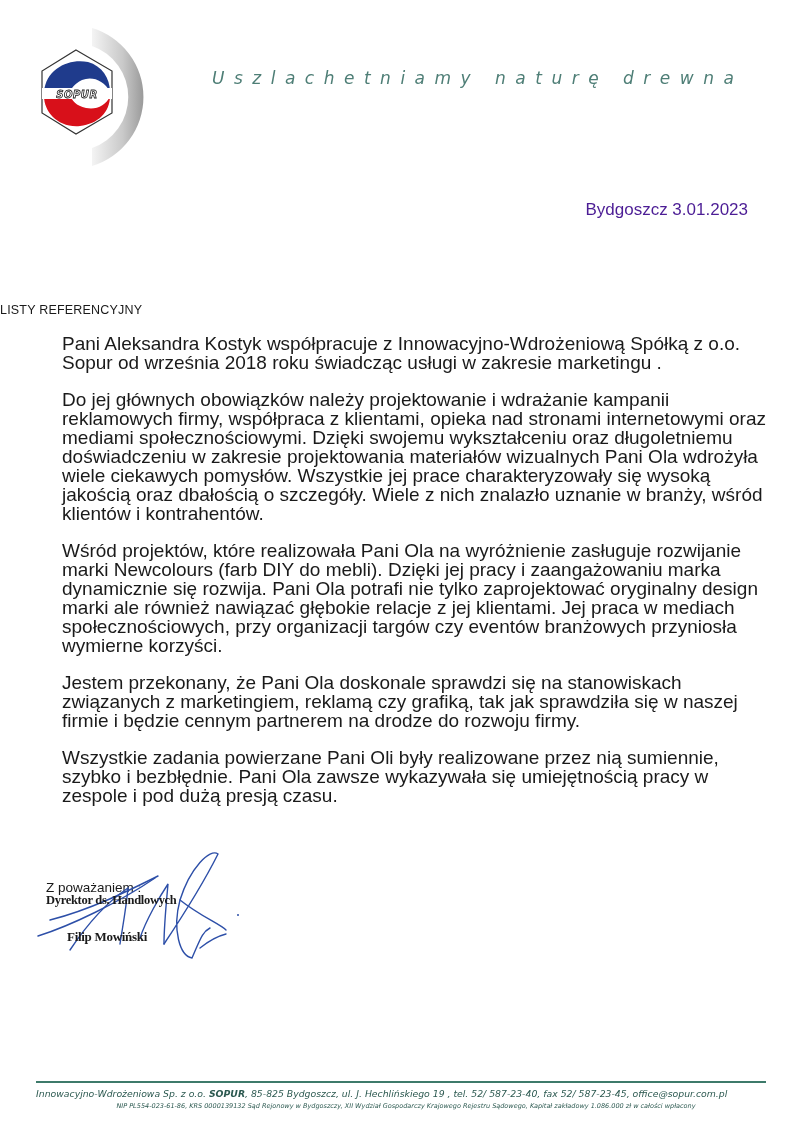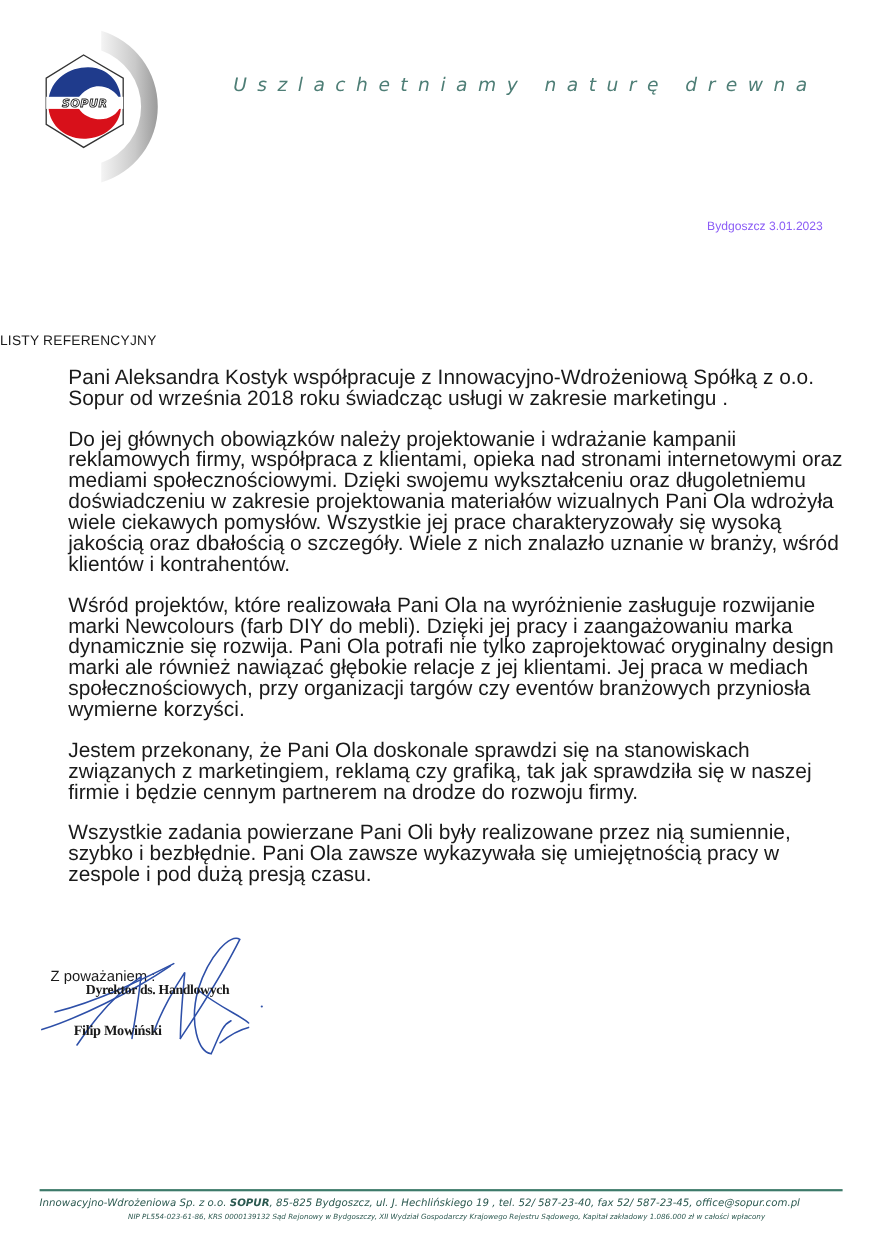--- a/index.html
+++ b/index.html
@@ -7,35 +7,35 @@
     width: 800px; height: 1135px; position: relative; overflow: hidden;
     font-family: "Liberation Sans", sans-serif; color: #1a1a1a;
   }
   .logo-wrap { position: absolute; left: 30px; top: 20px; width: 140px; height: 150px; }
   .tagline {
     position: absolute; left: 212px; top: 68px; width: 540px;
     font-family: "DejaVu Sans", sans-serif; font-style: italic;
     font-size: 17px; letter-spacing: 9.5px; color: #4e7e76; white-space: nowrap;
   }
   .date {
-    position: absolute; right: 52px; top: 200px; font-size: 11px; color: #8b5cf6;
+    position: absolute; right: 52px; top: 200px; font-size: 17px; color: #4c1d95;
   }
   .title {
     position: absolute; left: 0; width: 800px; top: 264px; text-align: left;
     font-size: 12.5px; font-weight: normal; letter-spacing: 0.2px; margin-top: 39px;
   }
   .body {
     position: absolute; left: 62px; top: 334px; width: 712px;
     font-size: 19px; line-height: 19px;
   }
   .body p { margin: 0 0 18px 0; }
   .closing { position: absolute; left: 46px; top: 836px; font-size: 13.5px; margin-top: 44px; }
   .sig-title {
     position: absolute; left: 46px; top: 893px; font-family: "Liberation Serif", serif;
-    font-weight: bold; font-size: 12.5px; letter-spacing: -0.3px; margin-left: 32px;
+    font-weight: bold; font-size: 12.5px; letter-spacing: -0.3px;
   }
   .sig-name {
     position: absolute; left: 67px; top: 929px; font-family: "Liberation Serif", serif;
     font-weight: bold; font-size: 13px; letter-spacing: -0.3px;
   }
   .signature-svg { position: absolute; left: 30px; top: 840px; }
   .footer-rule {
     position: absolute; left: 36px; top: 1081px; width: 730px; height: 2px;
     background: #3d7a6a;
   }

